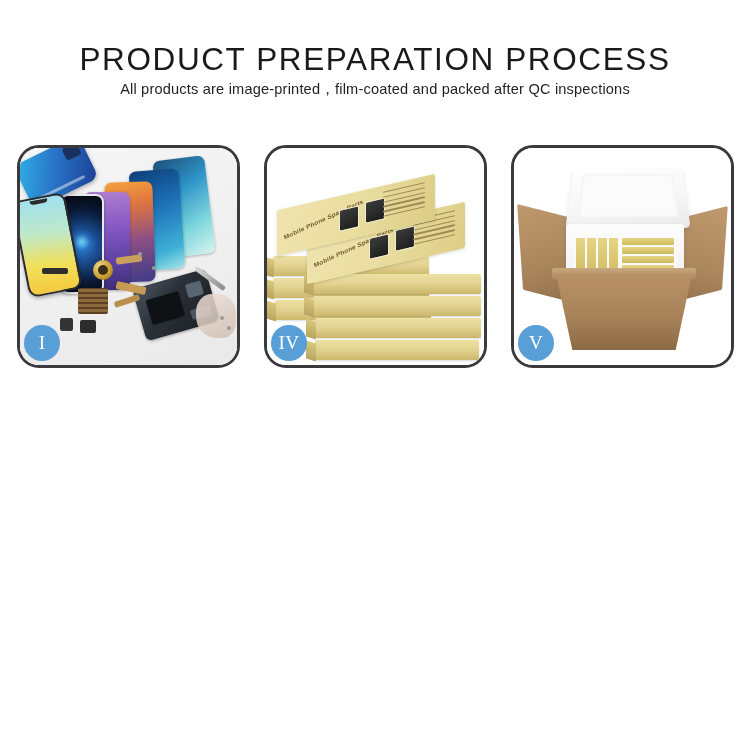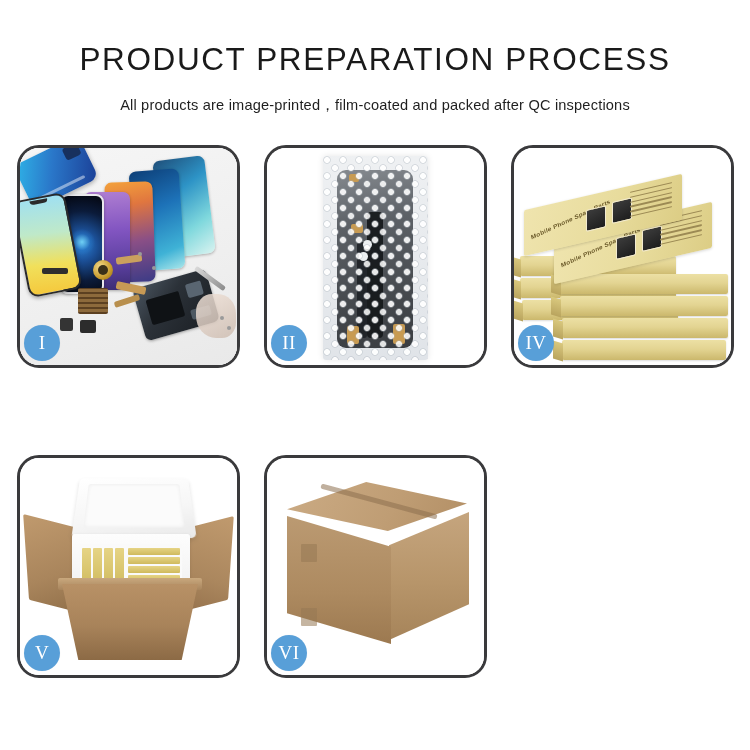--- a/index.html
+++ b/index.html
@@ -16,21 +16,21 @@
   .title {
     font-size: 31.5px;
     letter-spacing: 1.6px;
     font-weight: 400;
     color: #1a1a1a;
     line-height: 1.08;
     font-family: "Liberation Sans", sans-serif;
     white-space: nowrap;
   }
   .subtitle {
-    margin-top: 20px;
+    margin-top: 4px;
     font-size: 14.6px;
     color: #1f1f1f;
     letter-spacing: .18px;
     font-weight: 400;
     white-space: nowrap;
   }
 
   
   .grid {
     position: absolute;
@@ -246,37 +246,20 @@
         <div class="spk"></div>
         <div class="spk2"></div>
         <div class="scr" style="left:118px;top:104px"></div>
         <div class="scr" style="left:132px;top:118px"></div>
         <div class="scr" style="left:200px;top:168px"></div>
         <div class="scr" style="left:207px;top:178px"></div>
       </div>
       <div class="badge">I</div>
     </div>
 
-    <div class="panel">
-      <div class="panel-inner p2">
-        <div class="bubblebag">
-          <div class="screen-inside"></div>
-          <div class="flexdark"></div>
-          <div class="flexdark2"></div>
-          <div class="whitedot" style="left:40px;top:84px"></div>
-          <div class="whitedot" style="left:36px;top:96px"></div>
-          <div class="goldtab" style="left:26px;top:18px;width:10px;height:8px"></div>
-          <div class="goldtab" style="left:28px;top:68px;width:12px;height:9px"></div>
-          <div class="goldtab" style="left:24px;top:170px;width:12px;height:18px"></div>
-          <div class="goldtab" style="left:70px;top:168px;width:12px;height:20px"></div>
-          <div class="bubbletex"></div>
-        </div>
-      </div>
-      <div class="badge">II</div>
-    </div>
 
 
     <div class="panel">
       <div class="panel-inner p4">
         <div class="stack">
 
           <div class="sbox" style="left:0px;  top:86px;"></div>
           <div class="sbox" style="left:0px;  top:108px;"></div>
           <div class="sbox" style="left:2px;  top:130px;"></div>
 
@@ -333,26 +316,15 @@
           <div class="v-ybox" style="left:48px;top:13px;width:52px;height:7px;"></div>
           <div class="v-ybox" style="left:48px;top:22px;width:52px;height:7px;"></div>
           <div class="v-ybox" style="left:48px;top:31px;width:52px;height:7px;"></div>
         </div>
         <div class="v-rim"></div>
         <div class="v-body"></div>
       </div>
       <div class="badge">V</div>
     </div>
 
-    <div class="panel">
-      <div class="panel-inner p6">
-        <div class="c6-top"></div>
-        <div class="c6-side"></div>
-        <div class="c6-front"></div>
-        <div class="c6-seam"></div>
-        <div class="c6-tape" style="left:34px;top:86px;"></div>
-        <div class="c6-tape" style="left:34px;top:150px;"></div>
-      </div>
-      <div class="badge">VI</div>
-    </div>
 
   </div>
 </div>
 
 </body></html>

